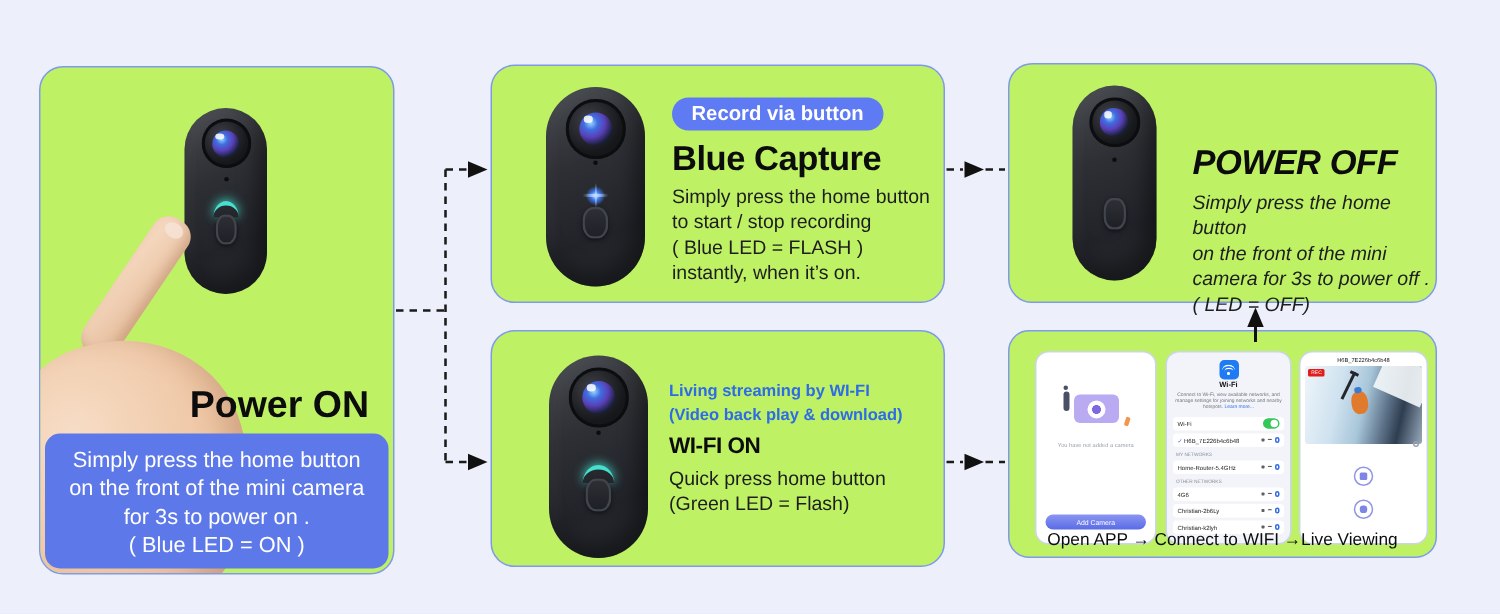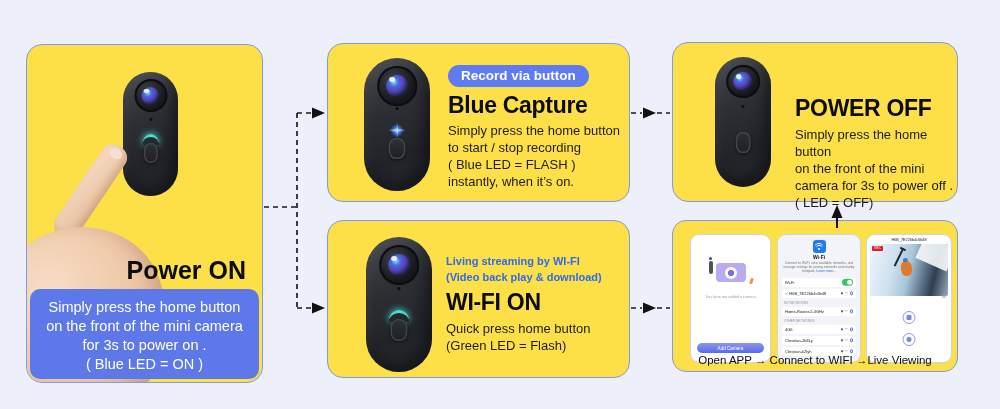--- a/index.html
+++ b/index.html
@@ -1,20 +1,20 @@
 <!DOCTYPE html>
 <html><head>
 <meta charset="utf-8">
 <style>
   * { margin:0; padding:0; box-sizing:border-box; }
   html,body { background:#e7eaf7; font-family:"Liberation Sans", sans-serif; }
   .canvas { position:relative; width:1000px; height:409px; background:#edeffa; overflow:hidden; }
 
   
-  .panel { position:absolute; background:#fde047; border:1.5px solid #7e9ae9; border-radius:16px; }
+  .panel { position:absolute; background:#bef264; border:1.5px solid #7e9ae9; border-radius:16px; }
   .panel-left   { left:26px;  top:44px;  width:237px; height:339px; overflow:hidden; }
   .panel-qc     { left:327px; top:43px;  width:303px; height:159px; }
   .panel-wifi   { left:327px; top:220px; width:303px; height:158px; }
   .panel-off    { left:672px; top:42px;  width:286px; height:160px; }
   .panel-app    { left:672px; top:220px; width:286px; height:152px; border-radius:14px; }
 
   
   .cam { position:absolute; border-radius:999px;
          background:linear-gradient(160deg,#45484e 0%,#2d2f34 38%,#212329 72%,#2b2d32 100%);
          box-shadow: inset -6px -9px 14px rgba(0,0,0,.45), inset 4px 6px 10px rgba(255,255,255,.05); }
@@ -179,37 +179,37 @@
       <div class="cam-lens">
           <div class="cam-iris"></div>
         </div>
       <div class="cam-mic"></div>
       <div class="led-arc" style="top:54%"></div>
       <div class="cam-btn" style="top:61%"></div>
     </div>
     <div style="position:absolute; left:118px; top:32px;">
       <div class="bluetag">Living streaming by WI-FI</div>
       <div class="bluetag">(Video back play &amp; download)</div>
-      <div class="h-big" style="font-size:23px; margin-top:4px;">WI-FI ON</div>
+      <div class="h-big" style="font-size:15px; margin-top:4px;">WI-FI ON</div>
       <div class="bodytxt" style="margin-top:4px;">
         <div>Quick press home button</div>
         <div>(Green LED = Flash)</div>
       </div>
     </div>
   </div>
 
   <div class="panel panel-off">
     <div class="cam" style="left:42px; top:14px; width:56px; height:130px;">
       <div class="cam-lens">
           <div class="cam-iris"></div>
         </div>
       <div class="cam-mic"></div>
       <div class="cam-btn" style="top:58%"></div>
     </div>
-    <div style="position:absolute; left:122px; top:52px;">
+    <div style="position:absolute; left:122px; top:52px;font-style:italic;">
       <div class="h-big" style="font-size:23px;">POWER OFF</div>
       <div class="bodytxt" style="margin-top:4px;">
         <div>Simply press the home button</div>
         <div>on the front of the mini</div>
         <div>camera for 3s to power off .</div>
         <div>( LED = OFF)</div>
       </div>
     </div>
   </div>
 

